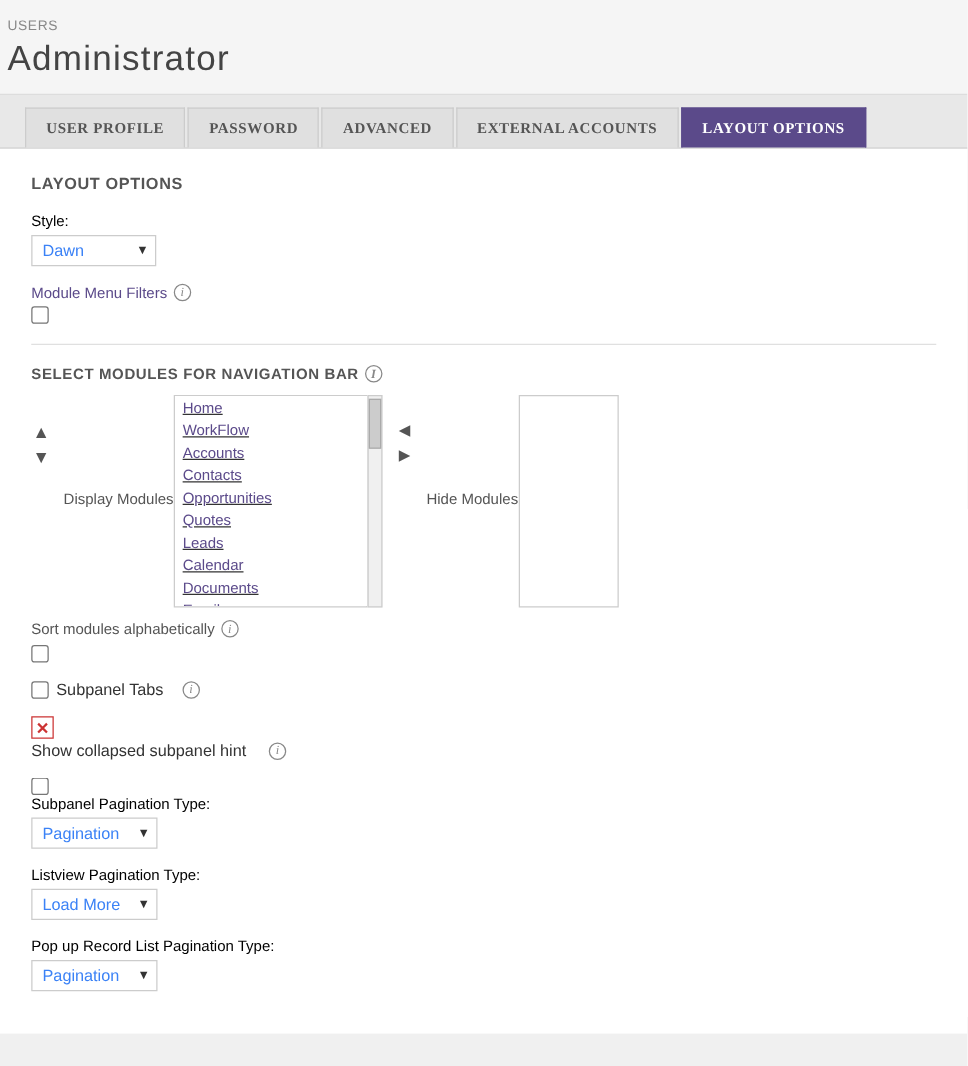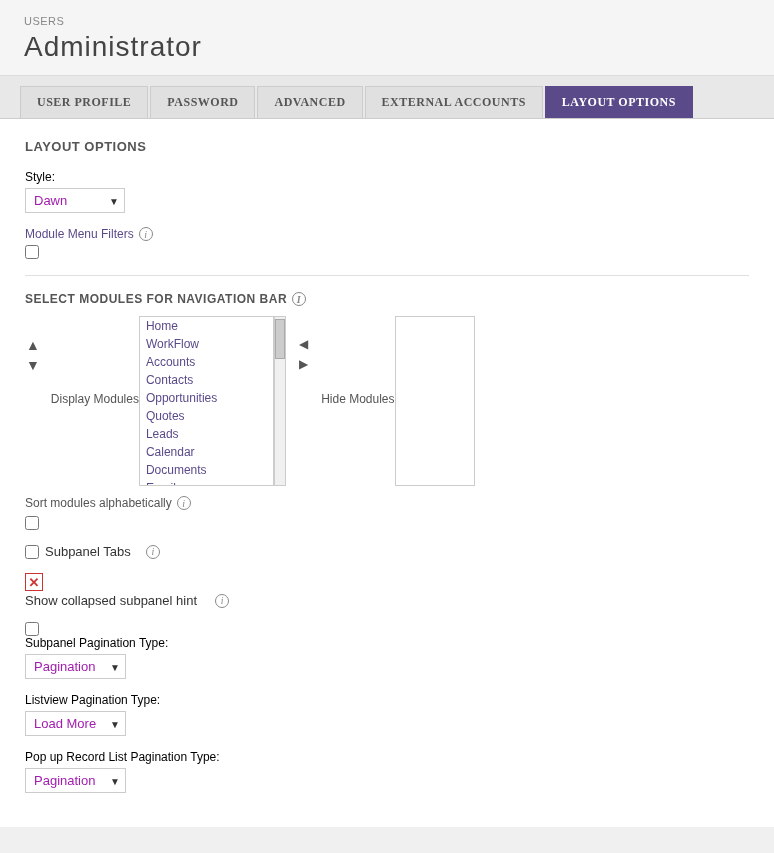--- a/index.html
+++ b/index.html
@@ -1,20 +1,20 @@
 <!DOCTYPE html>
 <html><head>
   <meta charset="utf-8">
   <style>
     * { box-sizing: border-box; margin: 0; padding: 0; }
     body { font-family: Arial, sans-serif; background: #f0f0f0; color: #333; font-size: 13px; }
 
     .page-header {
       background: #f5f5f5;
-      padding: 15px 20px 12px 24px;
+      padding: 15px 20px 12px 6px;
       border-bottom: 1px solid #ddd;
     }
     .page-header .breadcrumb {
       font-size: 11px;
       color: #888;
       text-transform: uppercase;
       letter-spacing: 0.5px;
       margin-bottom: 4px;
     }
     .page-header h1 {
@@ -89,21 +89,21 @@
       position: relative;
       display: inline-block;
     }
     .select-wrapper select {
       appearance: none;
       -webkit-appearance: none;
       background: #fff;
       border: 1px solid #ccc;
       padding: 4px 28px 4px 8px;
       font-size: 13px;
-      color: #a21caf;
+      color: #3b82f6;
       cursor: pointer;
       min-width: 100px;
     }
     .select-arrow {
       position: absolute;
       right: 6px;
       top: 50%;
       transform: translateY(-50%);
       pointer-events: none;
       font-size: 10px;
@@ -164,24 +164,25 @@
     .column-label {
       font-size: 12px;
       color: #555;
       margin-bottom: 4px;
       text-align: center;
     }
 
     .modules-list {
       border: 1px solid #ccc;
       background: #fff;
-      width: 135px;
+      width: 155px;
       height: 170px;
       overflow-y: auto;
       font-size: 12px;
+      text-decoration: underline;
     }
     .modules-list .list-item {
       padding: 2px 6px;
       color: #5b4a8a;
       cursor: pointer;
     }
 
     .modules-list-empty {
       border: 1px solid #ccc;
       background: #fff;

